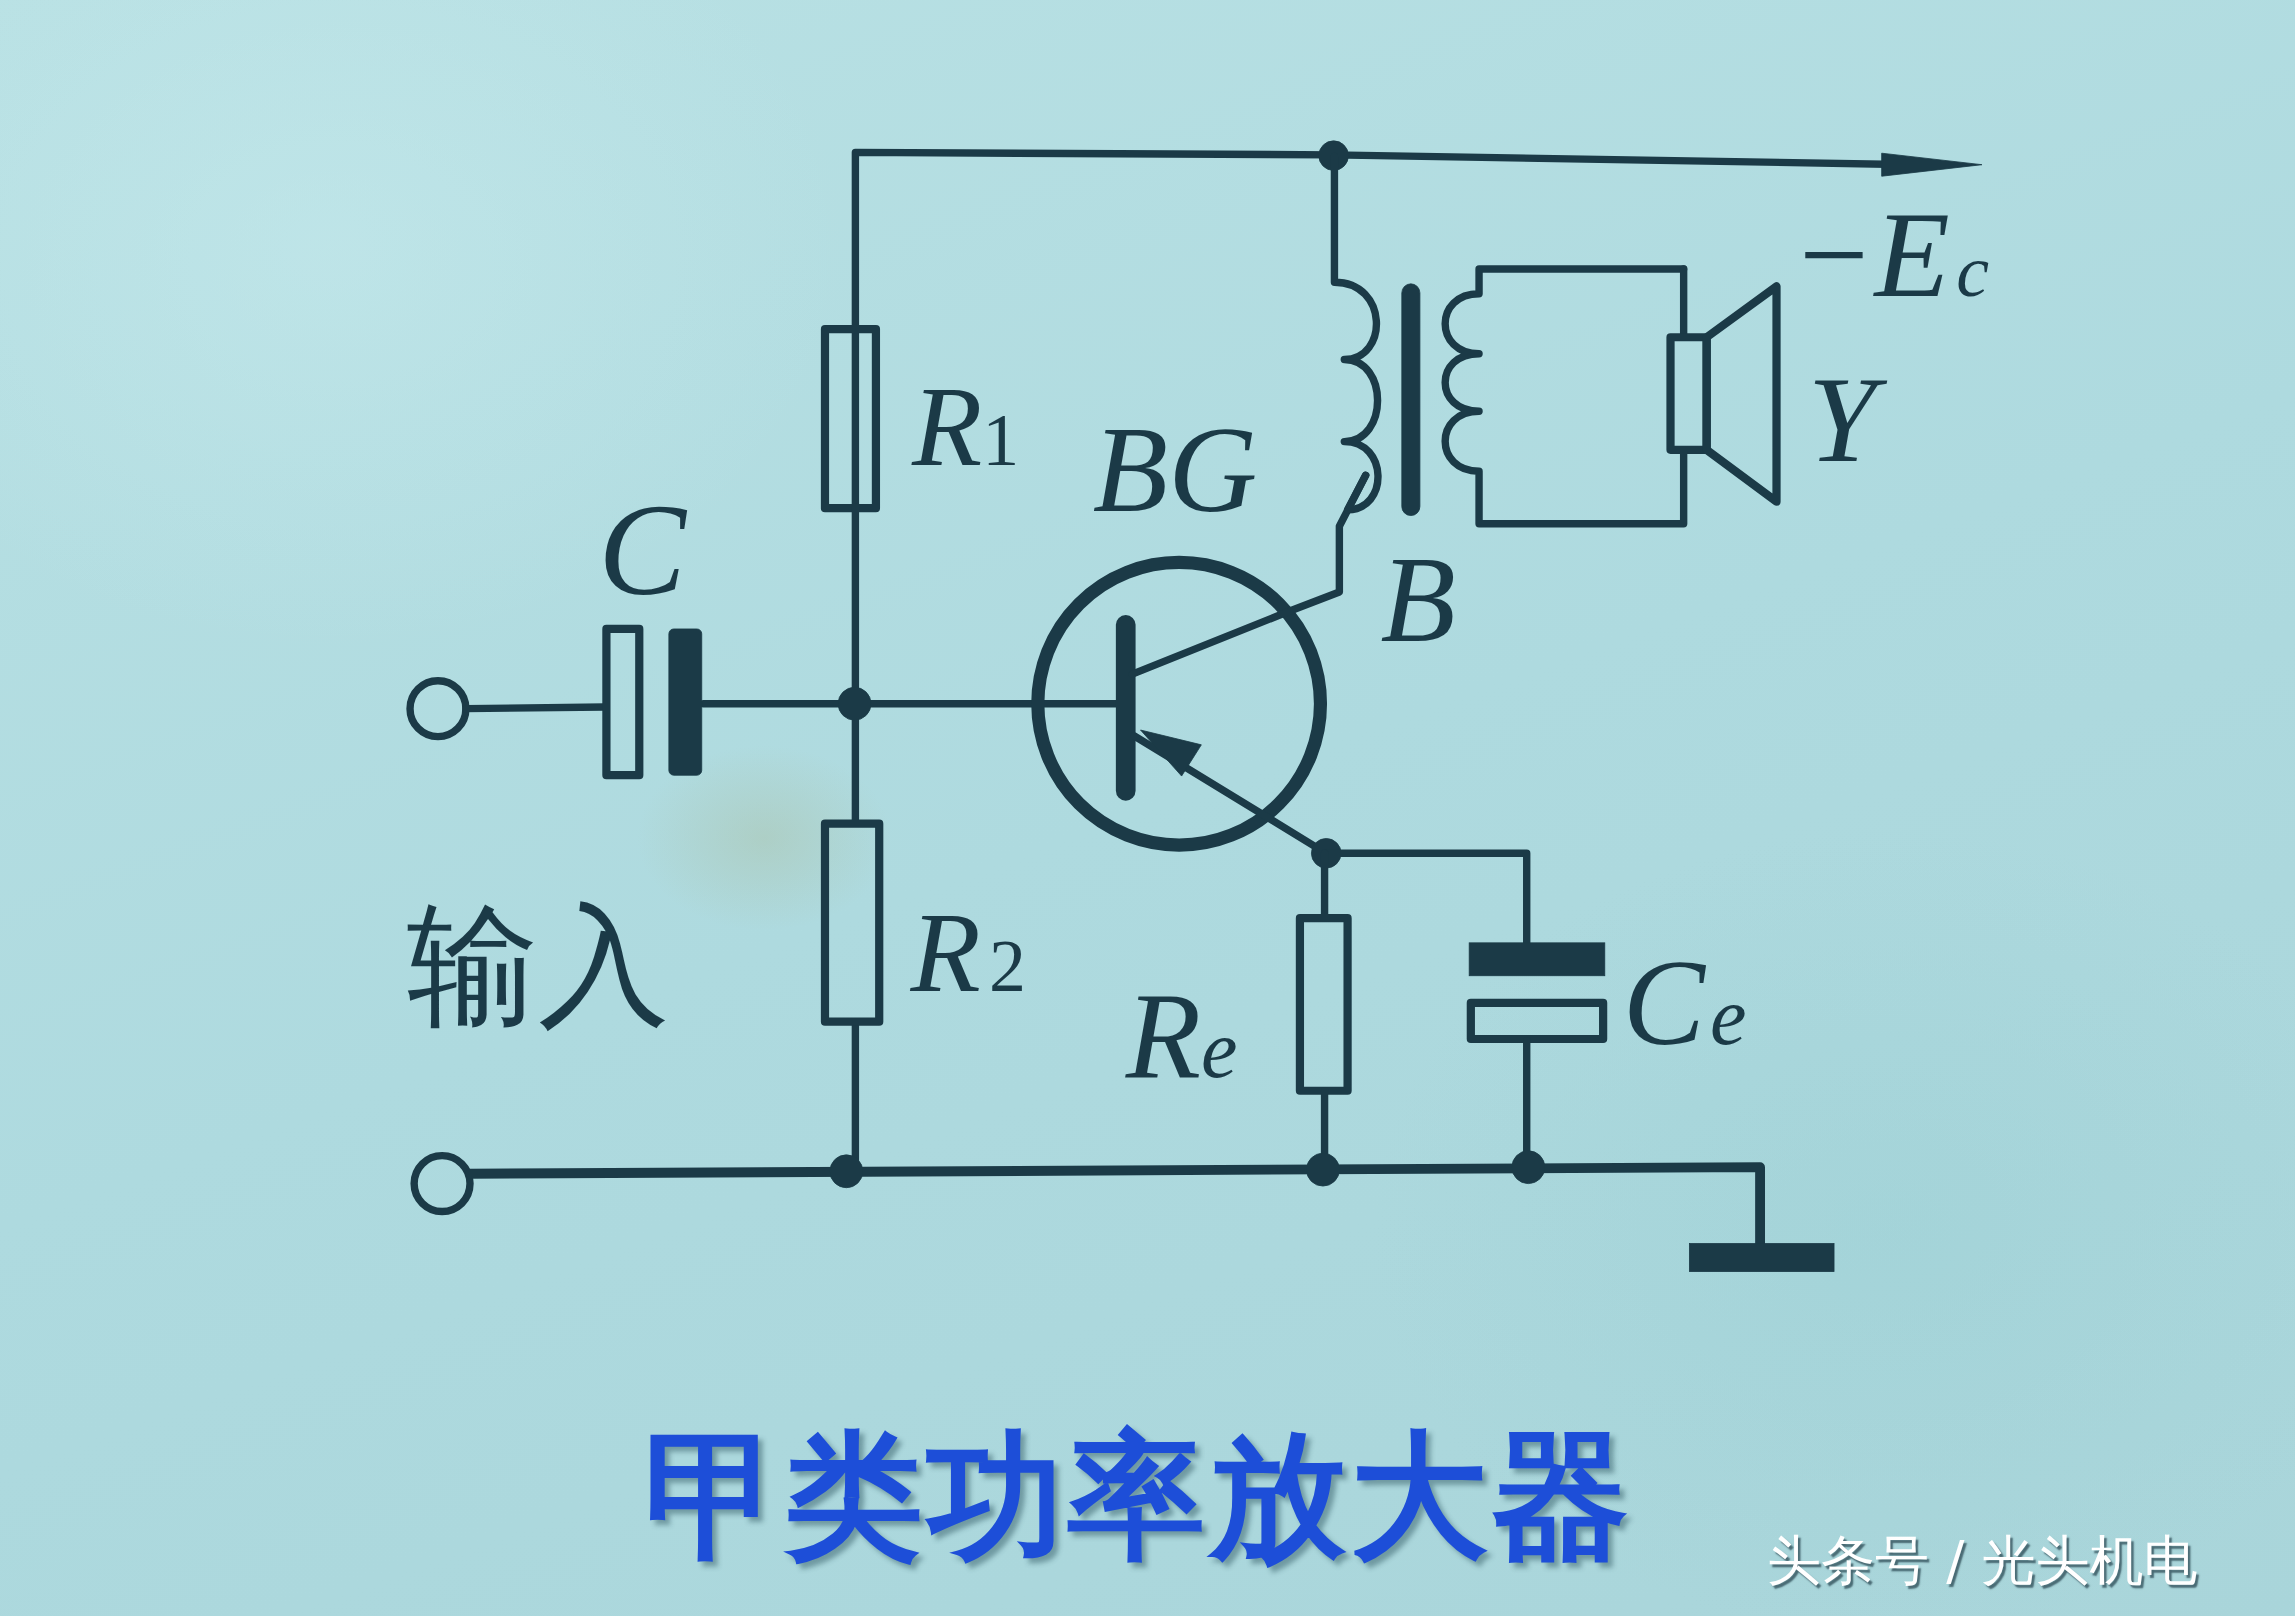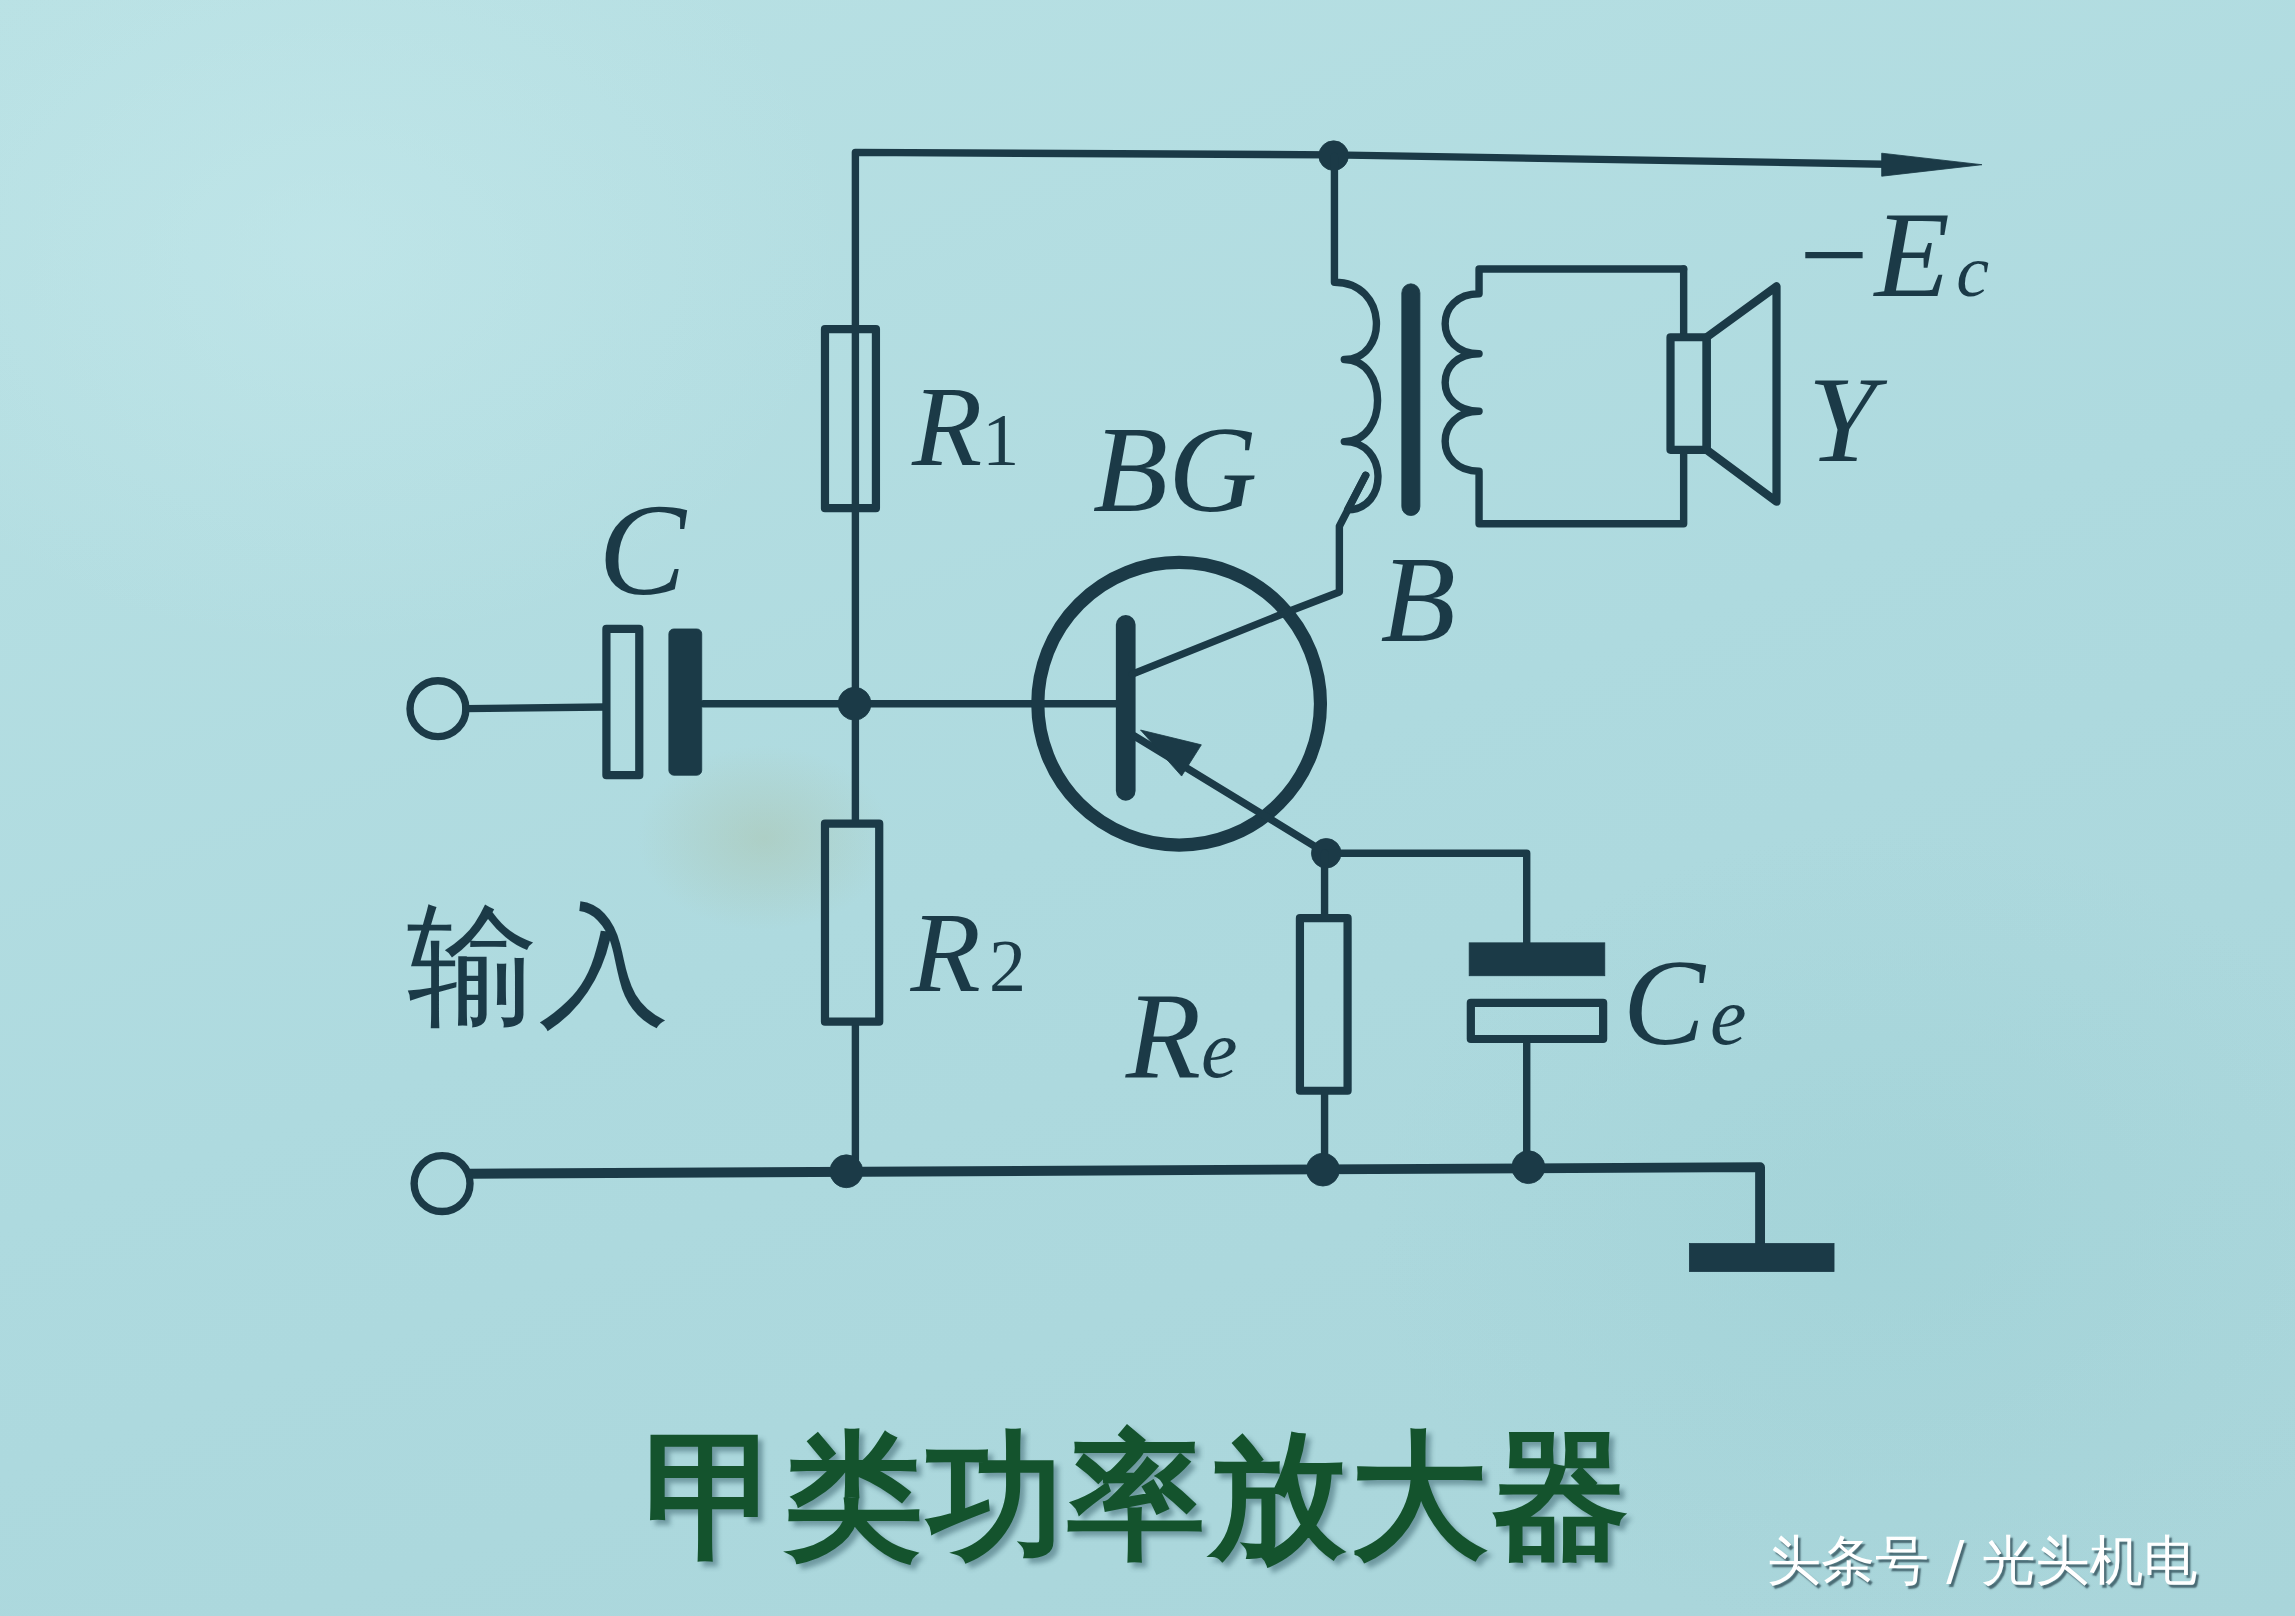--- a/index.html
+++ b/index.html
@@ -20,21 +20,21 @@
   svg.circuit { position: absolute; left: 0; top: 0; }
   .ink { stroke: #1b3a47; fill: none; stroke-linecap: round; stroke-linejoin: round; }
   .inkfill { fill: #1b3a47; stroke: #1b3a47; }
   .lbl { fill: #1b3a47; font-family: "Liberation Serif", "DejaVu Serif", serif; font-style: italic; }
   .lbl-cn { fill: #1b3a47; font-family: "DejaVu Sans", "Liberation Sans", sans-serif; }
   .caption {
     position: absolute; left: 575px; top: 1415px; width: 1126px;
     text-align: center;
     font-family: "DejaVu Sans", "Liberation Sans", sans-serif;
     font-weight: bold; font-size: 138px; letter-spacing: 3.3px;
-    color: #14532d;
+    color: #1d4ed8;
     text-shadow: 5px 5px 5px rgba(40,80,90,0.45);
     line-height: 164px;
   }
   .watermark {
     position: absolute; left: 1767px; top: 1525px;
     font-family: "DejaVu Sans", "Liberation Sans", sans-serif;
     font-size: 54px; color: #ffffff;
     text-shadow: 2.5px 2.5px 1.6px rgba(40,70,80,0.75);
     white-space: nowrap;
     text-align: center;

